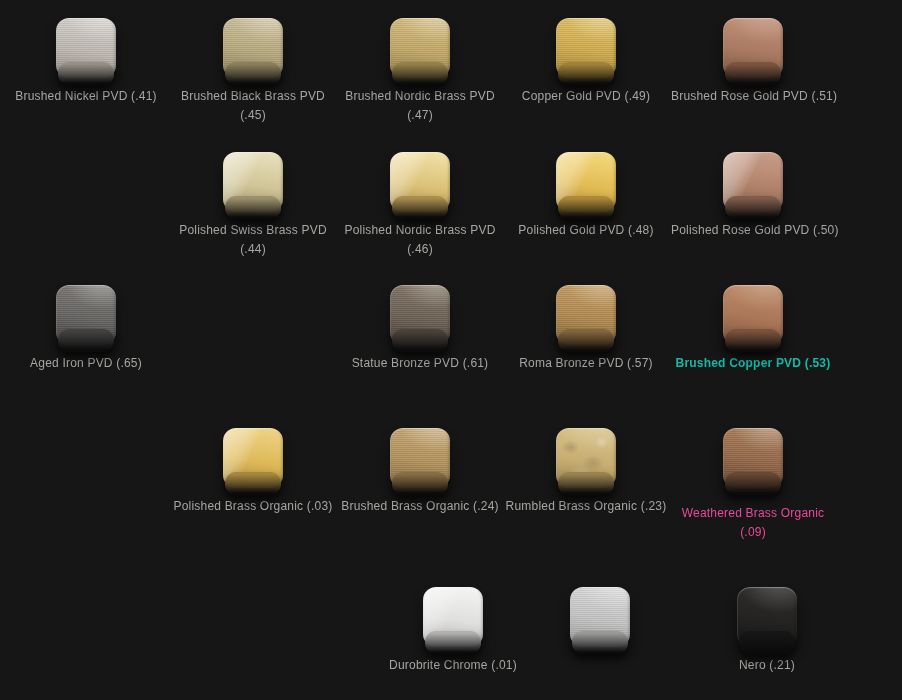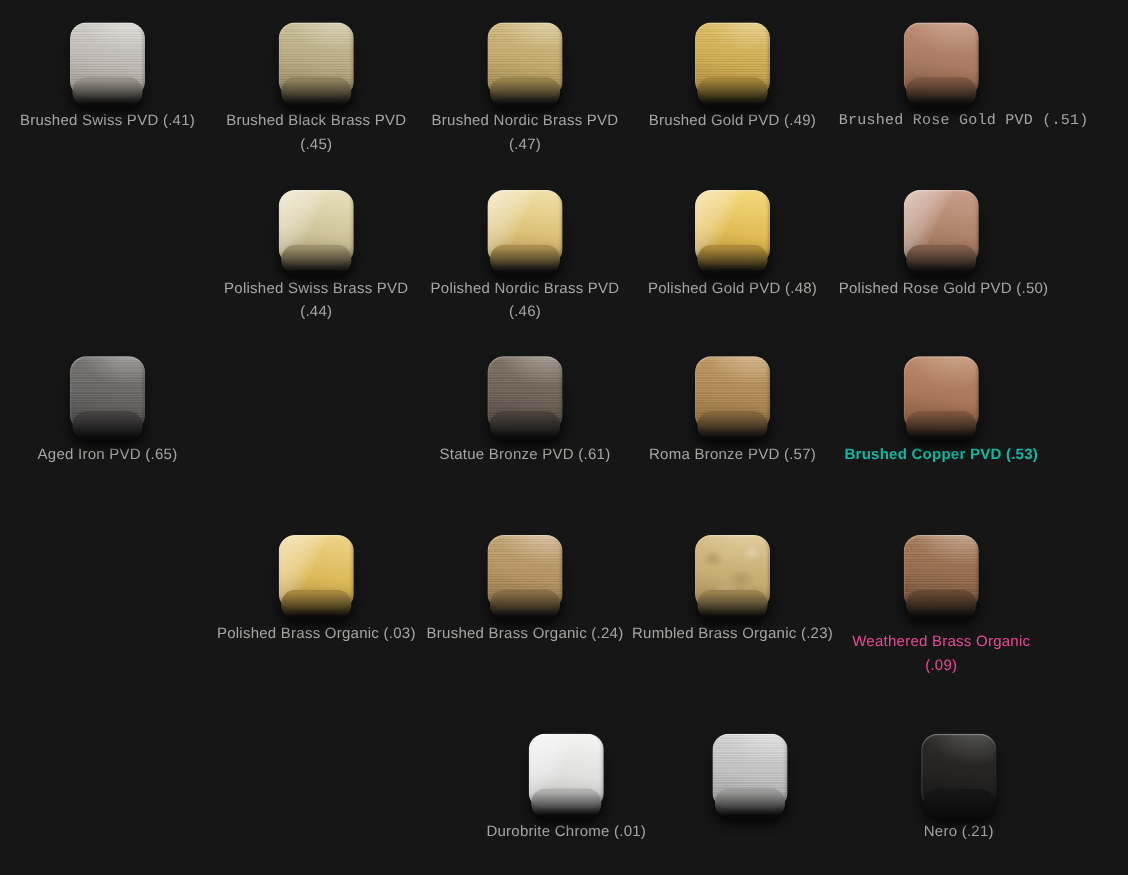--- a/index.html
+++ b/index.html
@@ -76,48 +76,48 @@
   .label div{white-space:nowrap;}
 </style>
 </head>
 <body style="background: rgb(22, 22, 22);">
 
 <div class="grid">
 
   <div class="cell" style="left:4px;top:18px">
     <div class="swatch tx-brushed" style="--c1: #d6d3ce; --c2: #beb9b2; --c3: #958f87;"></div>
     <div class="label" style="color: rgb(169, 166, 162);">
-      <div>Brushed Swiss PVD (.41)</div>
+      <div>Brushed Nickel PVD (.41)</div>
       <div></div>
     </div>
   </div>
   <div class="cell" style="left:171px;top:18px">
     <div class="swatch tx-brushed" style="--c1: #cfc49e; --c2: #b7aa80; --c3: #8c7f5b;"></div>
     <div class="label" style="color: rgb(169, 166, 162);">
       <div>Brushed Black Brass PVD</div>
       <div>(.45)</div>
     </div>
   </div>
   <div class="cell" style="left:338px;top:18px">
     <div class="swatch tx-brushed" style="--c1: #d6c085; --c2: #c2a868; --c3: #94804b;"></div>
     <div class="label" style="color: rgb(169, 166, 162);">
       <div>Brushed Nordic Brass PVD</div>
       <div>(.47)</div>
     </div>
   </div>
   <div class="cell" style="left:504px;top:18px">
     <div class="swatch tx-brushed" style="--c1: #e2c368; --c2: #cfab4f; --c3: #a08338;"></div>
     <div class="label" style="color: rgb(169, 166, 162);">
-      <div>Brushed Gold PVD (.49)</div>
+      <div>Copper Gold PVD (.49)</div>
       <div></div>
     </div>
   </div>
   <div class="cell" style="left:671px;top:18px">
     <div class="swatch tx-matte" style="--c1: #c29179; --c2: #a97a61; --c3: #7b553f;"></div>
-    <div class="label" style="color: rgb(169, 166, 162); font-family: Liberation Mono, monospace;">
+    <div class="label" style="color: rgb(169, 166, 162);">
       <div>Brushed Rose Gold PVD (.51)</div>
       <div></div>
     </div>
   </div>
 
   <div class="cell" style="left:171px;top:152px">
     <div class="swatch tx-polished" style="--c1: #eae2c0; --c2: #d0c598; --c3: #9c906a;"></div>
     <div class="label" style="color: rgb(169, 166, 162);">
       <div>Polished Swiss Brass PVD</div>
       <div>(.44)</div>

